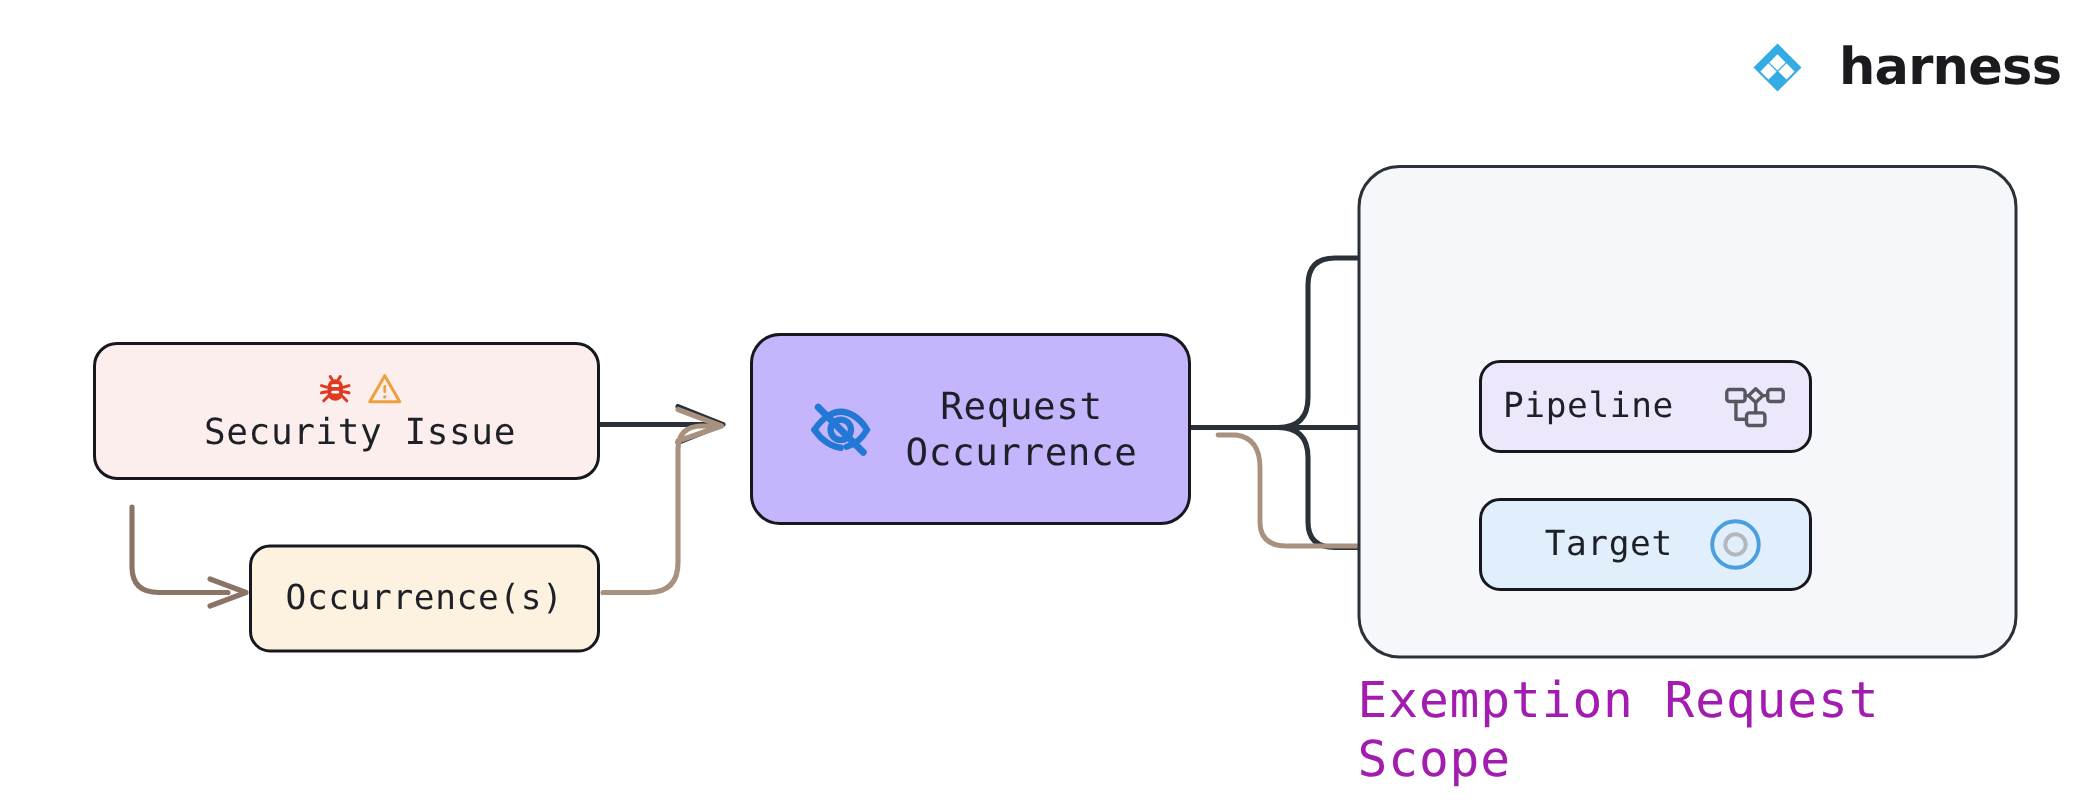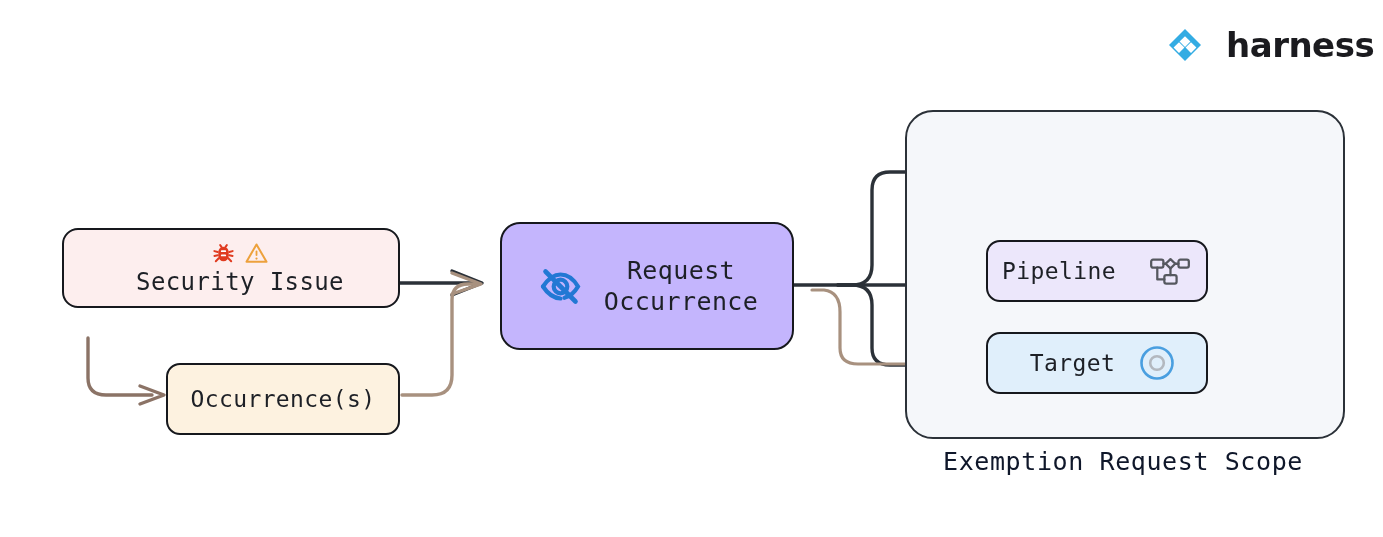--- a/index.html
+++ b/index.html
@@ -56,21 +56,21 @@
     border: 2.5px solid #16181d;
     color: #1d2026;
     font-size: 23px;
     letter-spacing: 0.4px;
     text-align: center;
     z-index: 3;
   }
 
   #node-security {
     left: 62px; top: 228px;
-    width: 338px; height: 80px;
+    width: 338px; height: 92px;
     background: #fdeeee;
     flex-direction: column;
     gap: 2px;
     border-radius: 16px;
     padding-left: 18px;
   }
   .sec-icons {
     display: flex;
     align-items: center;
     justify-content: center;
@@ -104,23 +104,22 @@
     width: 436px; height: 325px;
     background: #f5f7fa;
     border: 2.5px solid #2b3138;
     border-radius: 28px;
     z-index: 1;
   }
   #scope-caption {
     position: absolute;
     left: 905px; top: 447px;
     width: 436px;
-    text-align: center;
-    font-size: 25px;
-    color: #0f172a;
+    font-size: 33px;
+    color: #a21caf;
     letter-spacing: 0.6px;
   }
 
   #node-project {
     left: 1093px; top: 150px;
     width: 200px; height: 58px;
     background: #fdeacd;
     background: #fcead0;
     gap: 16px;
     border-radius: 12px;

